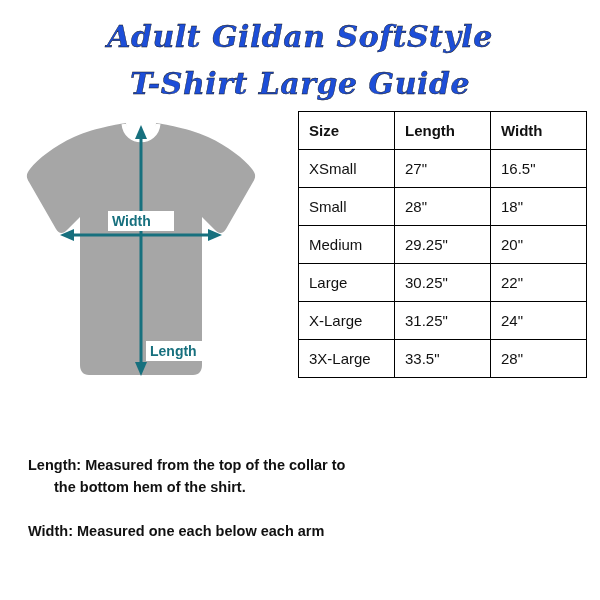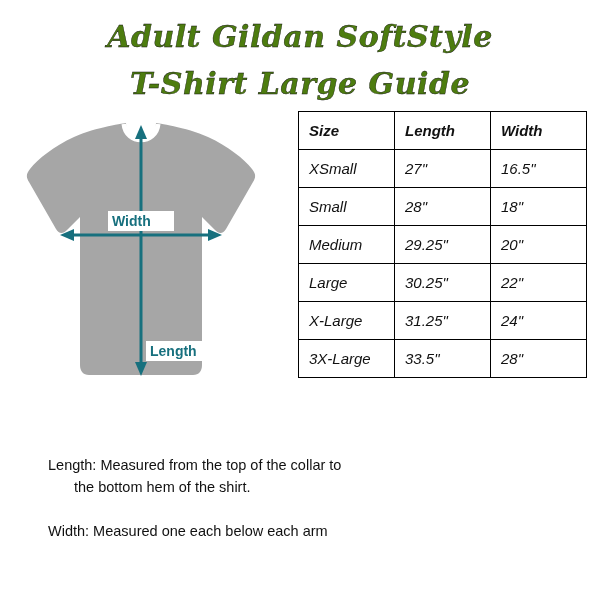--- a/index.html
+++ b/index.html
@@ -20,21 +20,21 @@
   .title-block {
     text-align: center;
     padding-top: 14px;
   }
   .title-line {
     font-family: "DejaVu Serif", serif;
     font-style: italic;
     font-weight: bold;
     font-size: 30px;
     letter-spacing: 0.5px;
-    color: #4d7c0f;
+    color: #1d4ed8;
     line-height: 1.55;
     -webkit-text-stroke: 0.4px #111;
   }
 
   
   .content {
     position: relative;
     height: 320px;
   }
 
@@ -60,21 +60,20 @@
   .table-wrap {
     position: absolute;
     left: 298px;
     top: 4px;
     width: 288px;
   }
   table.size-table {
     border-collapse: collapse;
     width: 288px;
     table-layout: fixed;
-    font-style: italic;
   }
   table.size-table td, table.size-table th {
     border: 1px solid #000000;
     height: 37px;
     padding: 0 10px;
     font-size: 15px;
     text-align: left;
     vertical-align: middle;
     font-weight: normal;
     color: #111;
@@ -82,26 +81,27 @@
   table.size-table thead th {
     font-weight: bold;
   }
   table.size-table col.c1 { width: 96px; }
   table.size-table col.c2 { width: 96px; }
   table.size-table col.c3 { width: 96px; }
 
   
   .notes {
     position: absolute;
-    left: 48px;
+    left: 28px;
     top: 455px;
     width: 430px;
     font-size: 14.5px;
     color: #111;
     line-height: 1.5;
+    font-weight: bold;
   }
   .note {
     margin-bottom: 22px;
   }
   .note .l2 {
     display: block;
     padding-left: 26px;
   }
   .note .l2.indent-b {
     padding-left: 34px;

